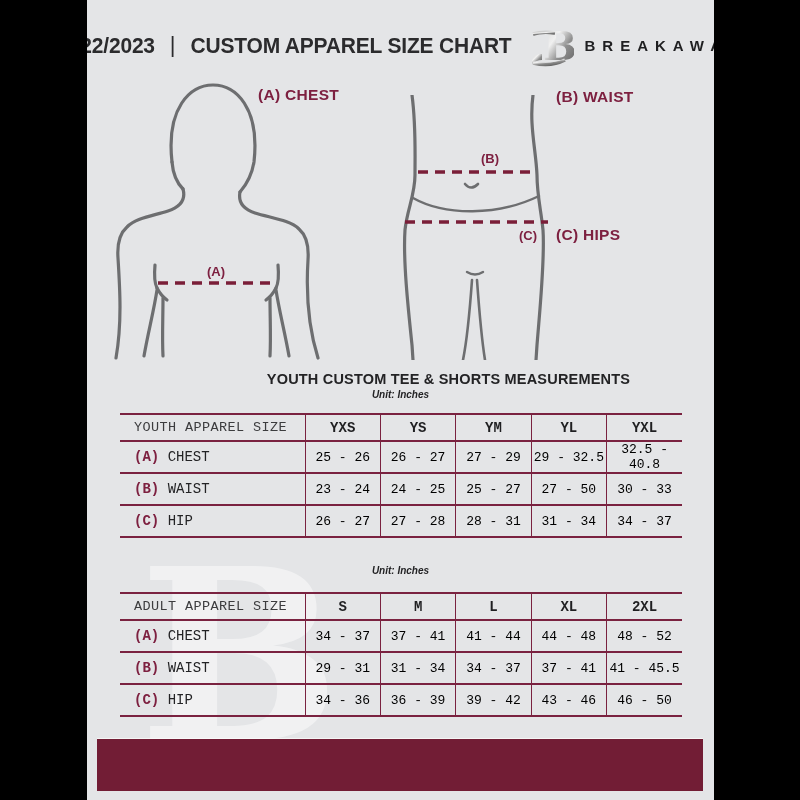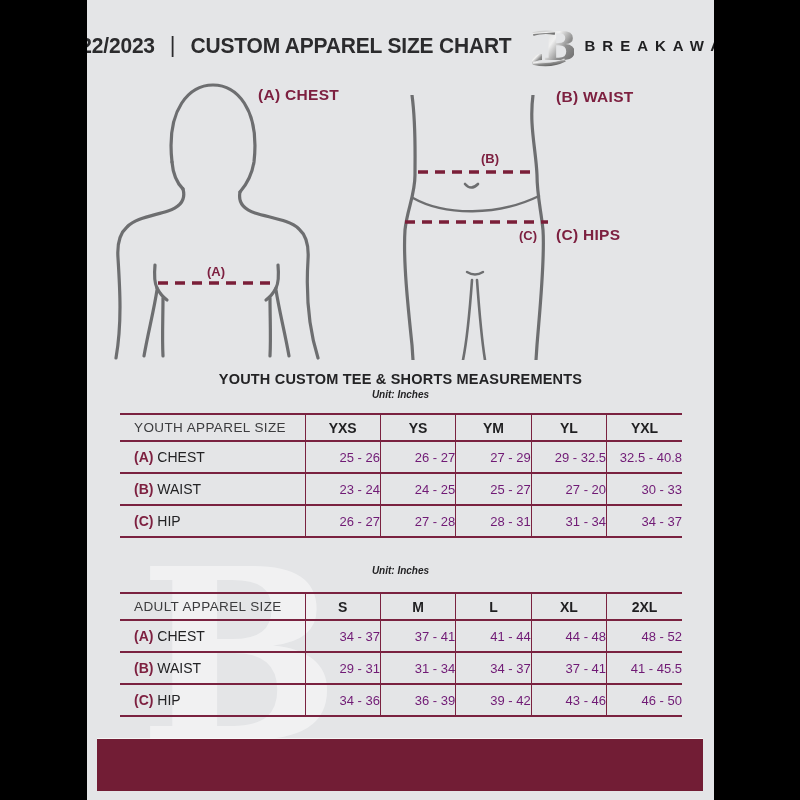--- a/index.html
+++ b/index.html
@@ -13,35 +13,35 @@
   .hdivider { font-weight:300; font-size:22px; color:#2b2b2d; padding:0 2px; }
   .brand-wrap { display:flex; align-items:center; gap:10px; margin-left:6px; }
   .brand-name { font-weight:700; font-size:15px; letter-spacing:7px; color:#1f1f21; white-space:nowrap; }
 
   
   .guide-heading { position:absolute; font-weight:800; font-size:15.5px; color:#7d2040; letter-spacing:0.3px; z-index:2; }
   .guide-body { position:absolute; font-size:12.5px; font-style:italic; color:#8d2f4f; line-height:1.27; white-space:pre-line; z-index:2; }
   .fig { position:absolute; z-index:1; }
 
   
-  .table-title { position:absolute; width:100%; text-align:center; font-weight:700; font-size:14.5px; color:#232325; letter-spacing:0.2px; z-index:2; }
+  .table-title { position:absolute; width:100%; text-align:center; font-weight:700; font-size:14.5px; color:#232325; letter-spacing:0.2px; z-index:2;margin-left:48px; }
   .table-unit { position:absolute; width:100%; text-align:center; font-weight:700; font-style:italic; font-size:10px; color:#232325; z-index:2; }
 
   
-  table.size-table { position:absolute; left:33px; width:562px; border-collapse:collapse; table-layout:fixed; z-index:2; }
+  table.size-table { position:absolute; left:33px; width:562px; border-collapse:collapse; table-layout:fixed; z-index:2;font-family:Liberation Mono, monospace; }
   table.size-table col.c-label { width:185px; }
   table.size-table th, table.size-table td { border-bottom:2px solid #7a2240; }
   table.size-table thead th { border-top:2px solid #7a2240; height:27px; }
   table.size-table tbody td { height:32px; }
   table.size-table th:not(:first-child), table.size-table td:not(:first-child) { border-left:1.5px solid #7a2240; }
   th.size-label-cell { text-align:left; padding-left:14px; font-weight:400; font-size:13.5px; color:#3c3c3e; letter-spacing:0.4px; }
   th.size-col { font-weight:700; font-size:14px; color:#1f1f21; }
   td.row-label { text-align:left; padding-left:14px; font-size:14px; color:#232325; }
   td.row-label .marker { color:#7d2040; font-weight:800; }
-  td.value { text-align:right; font-size:13px; color:#701a75; }
+  td.value { text-align:center; font-size:13px; color:#000000; }
 
   
   .watermark { position:absolute; left:52px; top:538px; font-family:"DejaVu Serif",serif; font-weight:700; font-size:238px; line-height:1; color:rgba(255,255,255,0.48); z-index:1; user-select:none; }
   .footer-bar { position:absolute; left:10px; top:739px; width:606px; height:52px; background:#721d35; z-index:4; box-shadow:0 -1px 0 rgba(255,255,255,0.6); }
 </style>
 </head>
 <body>
 
 <div class="stage">
   <div class="page">
@@ -141,21 +141,21 @@
           <td class="value">26 - 27</td>
           <td class="value">27 - 29</td>
           <td class="value">29 - 32.5</td>
           <td class="value">32.5 - 40.8</td>
         </tr>
         <tr>
           <td class="row-label"><span class="marker">(B)</span> <span>WAIST</span></td>
           <td class="value">23 - 24</td>
           <td class="value">24 - 25</td>
           <td class="value">25 - 27</td>
-          <td class="value">27 - 20</td>
+          <td class="value">27 - 50</td>
           <td class="value">30 - 33</td>
         </tr>
         <tr>
           <td class="row-label"><span class="marker">(C)</span> <span>HIP</span></td>
           <td class="value">26 - 27</td>
           <td class="value">27 - 28</td>
           <td class="value">28 - 31</td>
           <td class="value">31 - 34</td>
           <td class="value">34 - 37</td>
         </tr>

